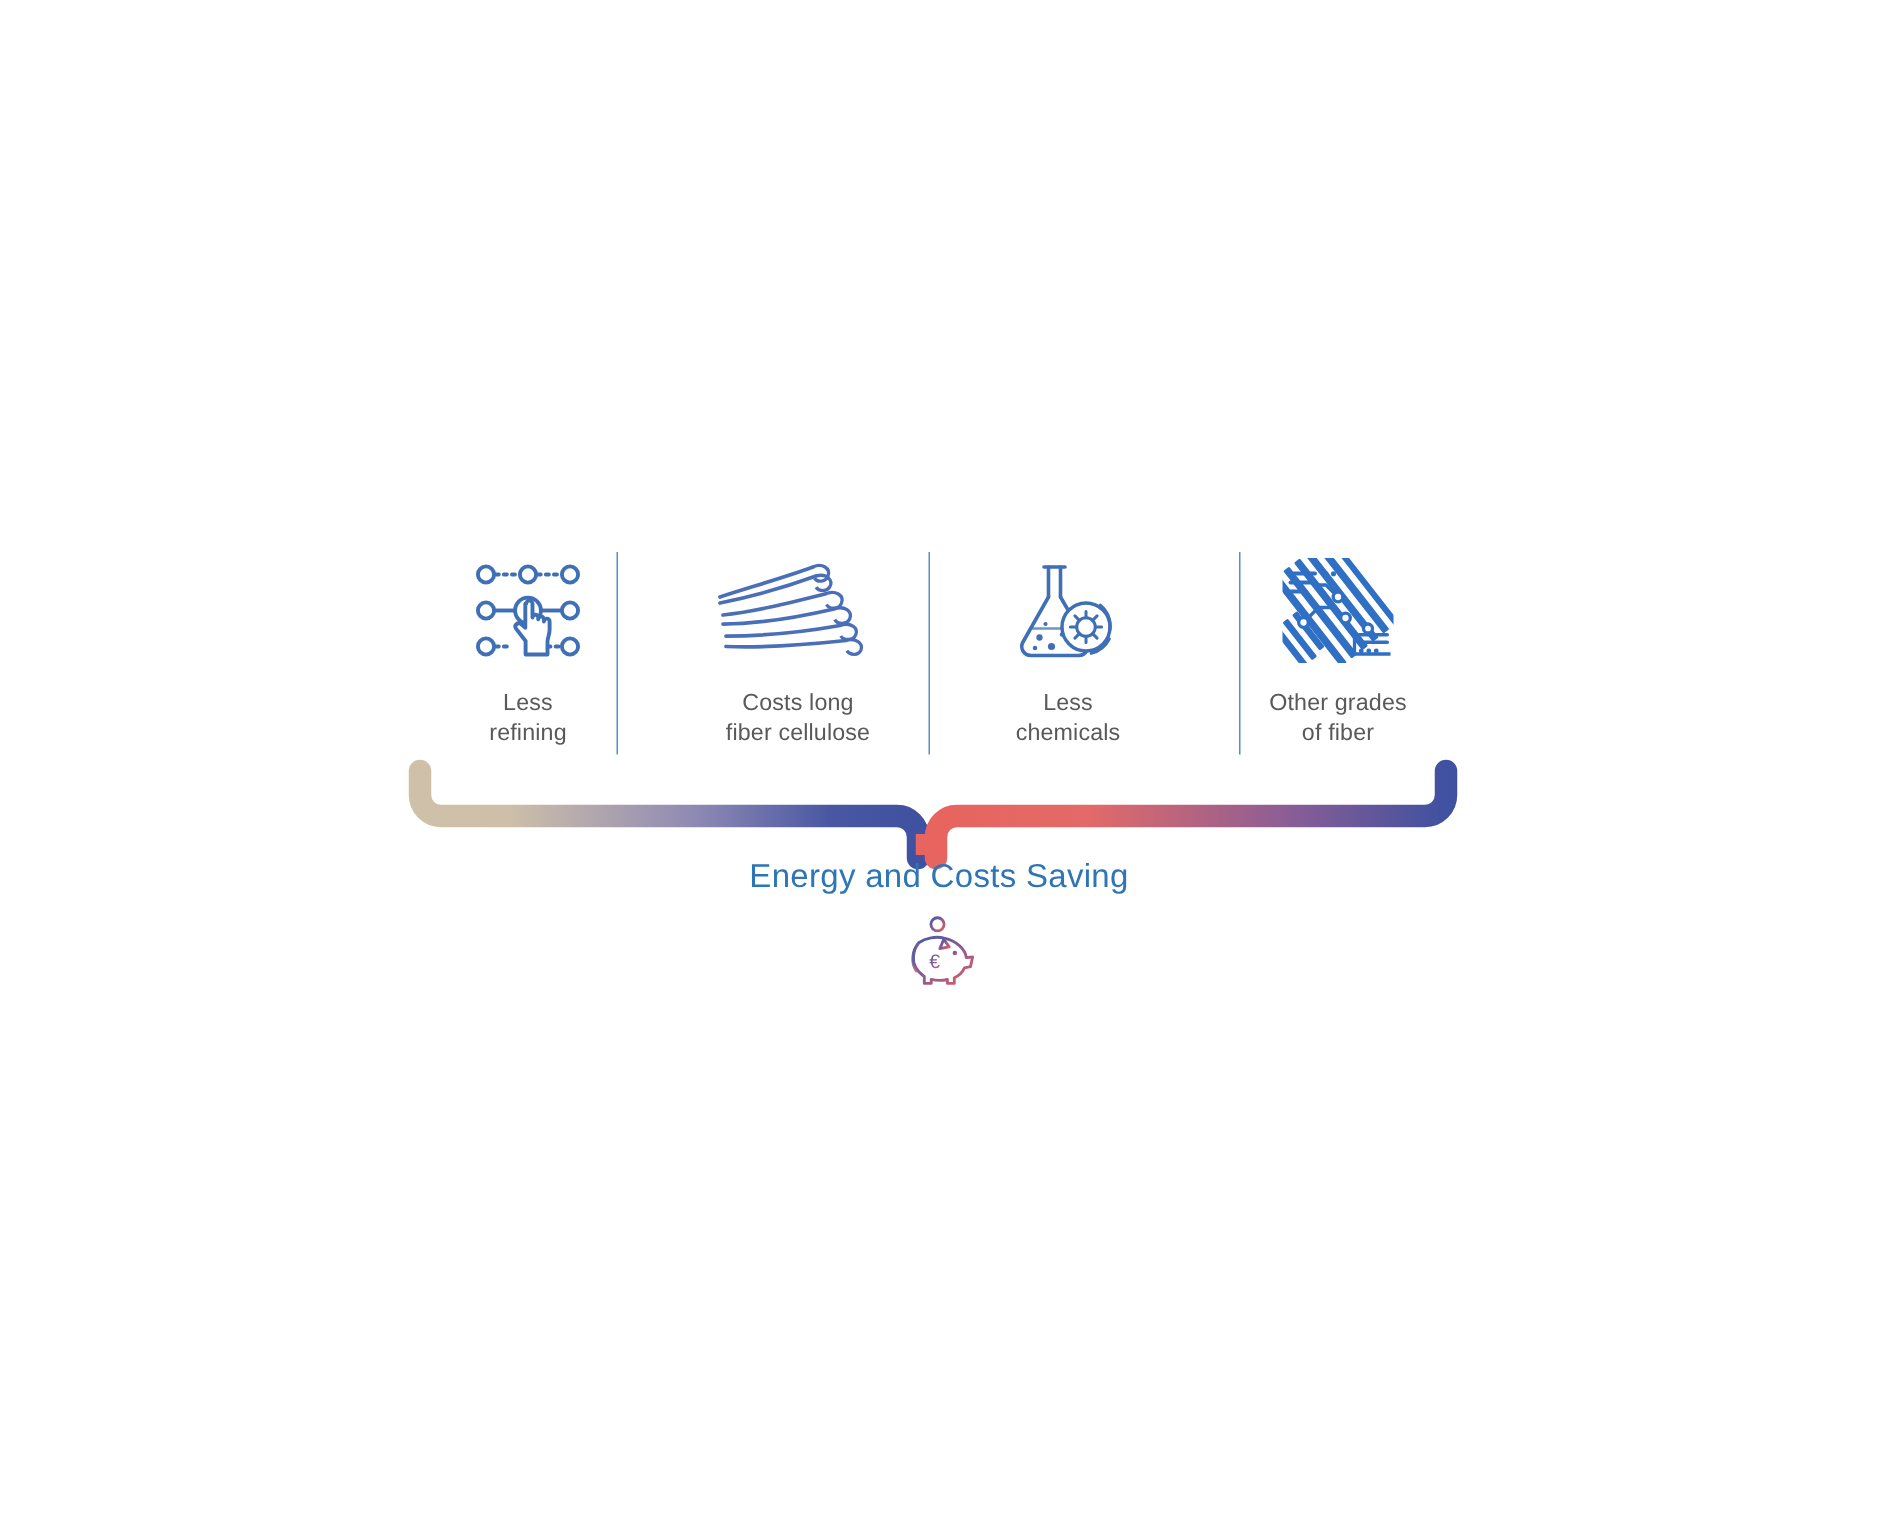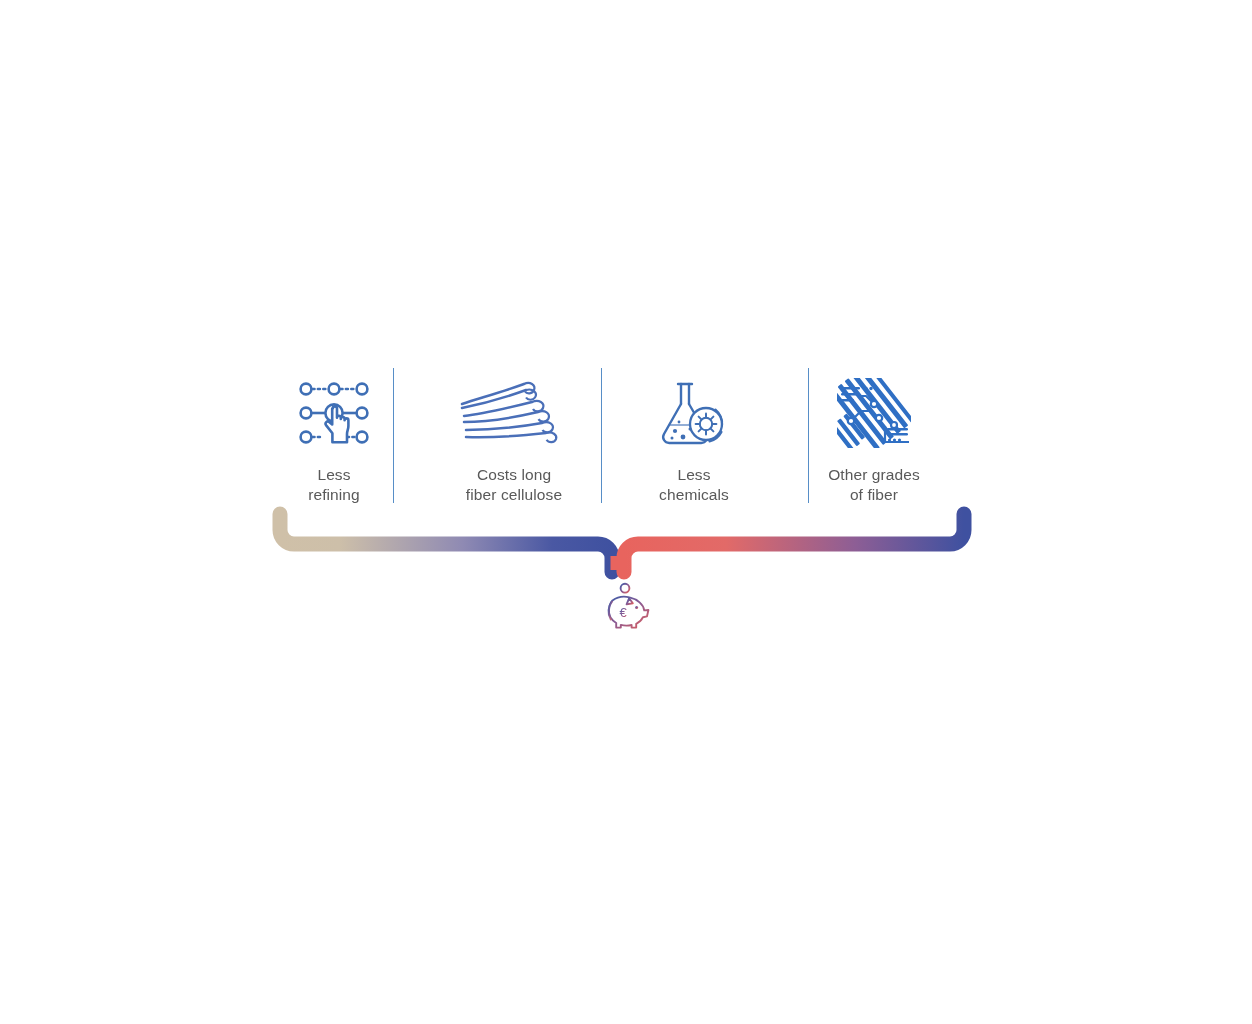--- a/index.html
+++ b/index.html
@@ -19,26 +19,26 @@
   .stage {
     position: absolute;
     left: 0; top: 0;
     width: 1252px;
     height: 1024px;
   }
 
   
   .benefits-row {
     position: absolute;
-    left: 244px;
+    left: 262px;
     top: 360px;
     width: 720px;
     height: 145px;
     display: flex;
-    align-items: flex-end;
+    align-items: center;
   }
 
   .benefit-col {
     flex: 1 1 0;
     display: flex;
     flex-direction: column;
     align-items: center;
     justify-content: flex-start;
     position: relative;
     padding: 0 4px;
@@ -342,20 +342,21 @@
                a 14 14 0 0 1 14 -14
                H 688
                a 14 14 0 0 0 14 -14
                V 14" stroke="url(#gRight)" stroke-width="15" fill="none" stroke-linecap="round"></path>
 
       <path d="M 356 56 V 70" stroke="#e8645e" stroke-width="15" fill="none" stroke-linecap="butt"></path>
     </svg>
   </div>
 
   <div class="summary">
+    <div class="summary-title">Energy and Costs Saving</div>
 
     <div class="summary-icon">
       <svg width="56" height="48" viewBox="0 0 56 48" fill="none">
         <defs>
           <linearGradient id="gPig" x1="0" y1="0" x2="1" y2="1">
             <stop offset="0" stop-color="#3f5ca8"></stop>
             <stop offset="0.5" stop-color="#8b5a92"></stop>
             <stop offset="1" stop-color="#e0605c"></stop>
           </linearGradient>
         </defs>

